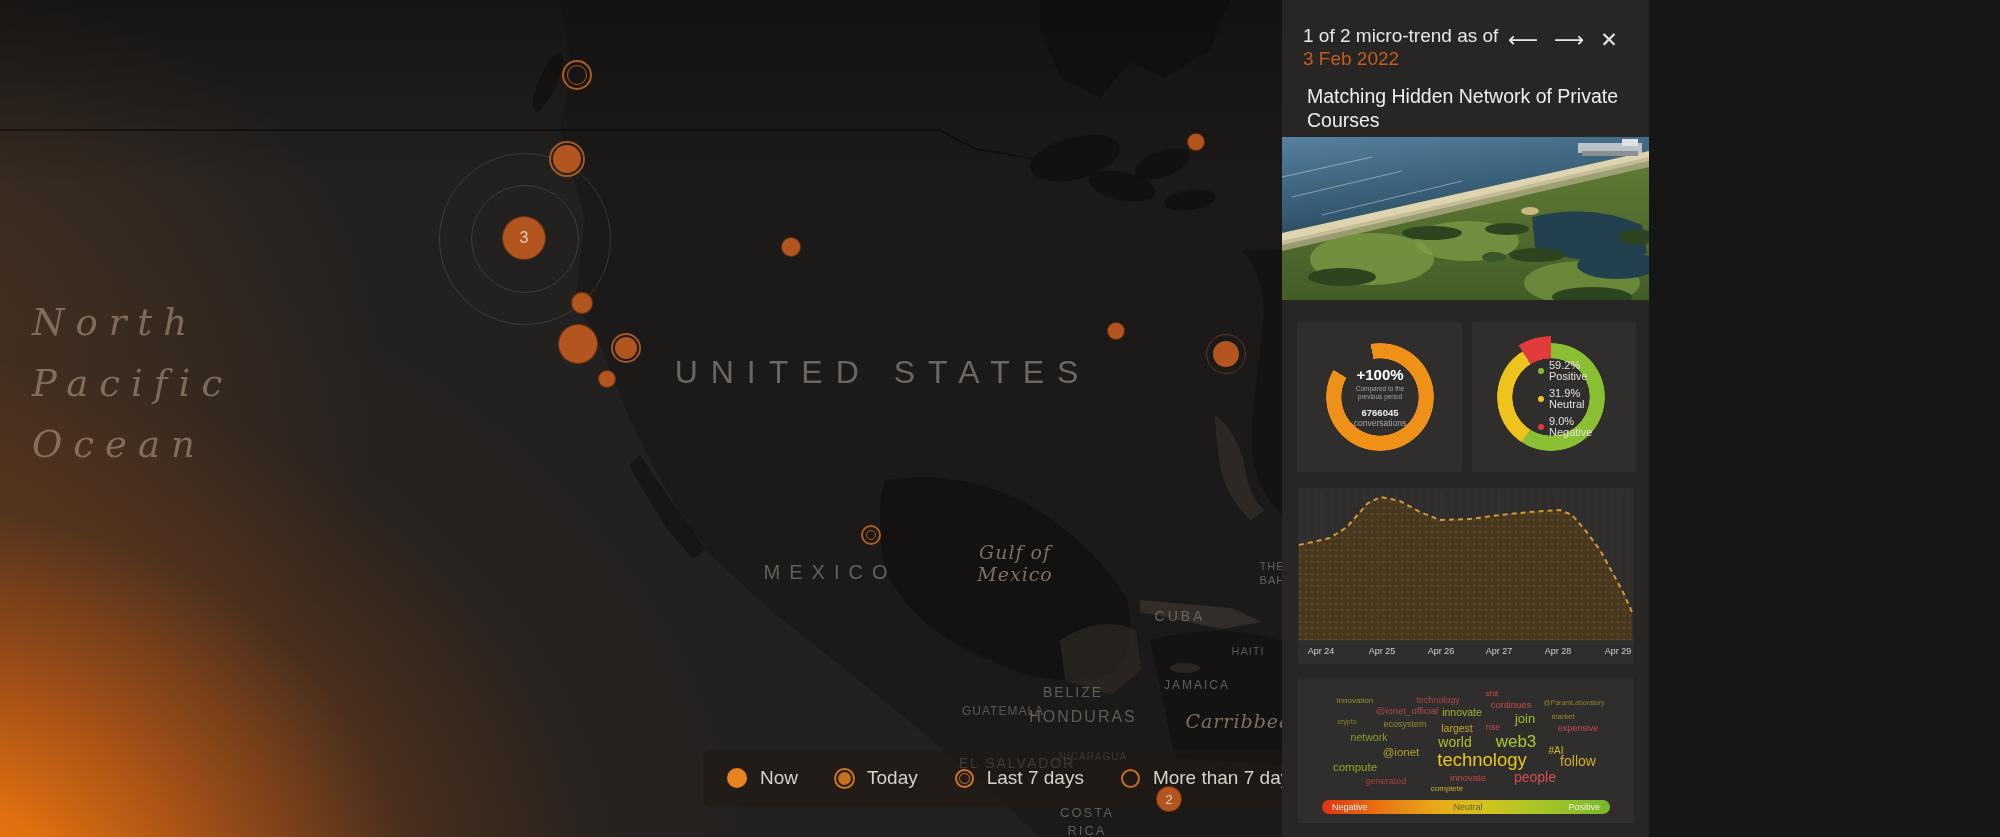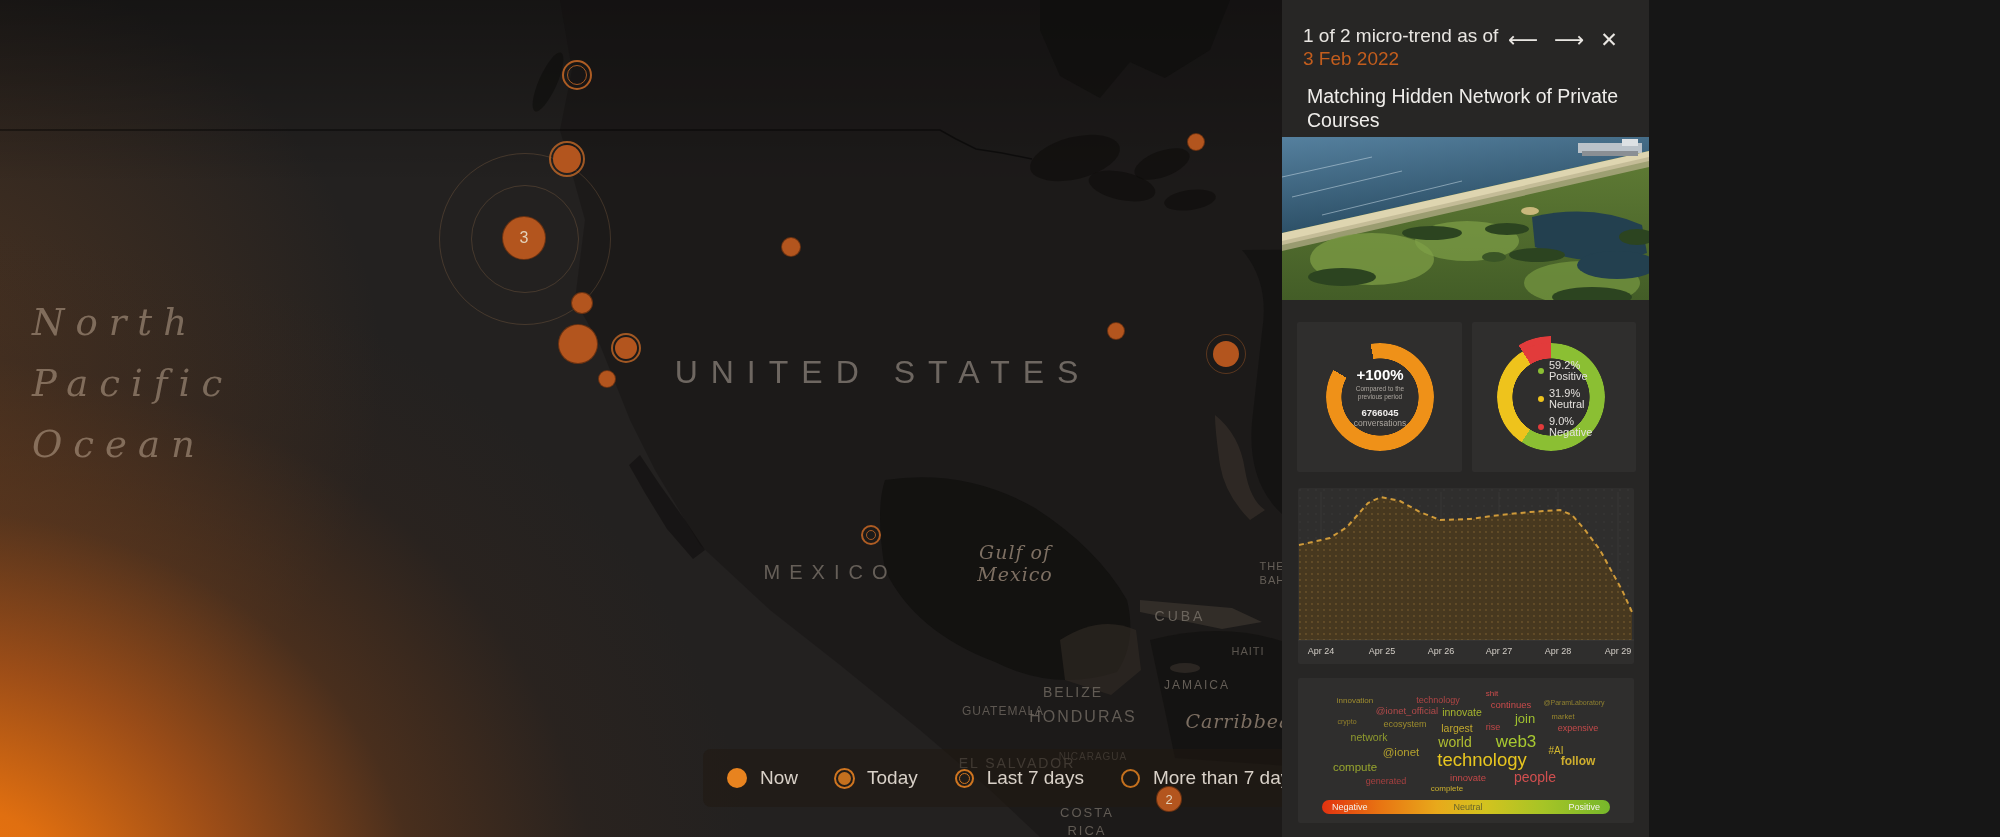--- a/index.html
+++ b/index.html
@@ -325,21 +325,21 @@
         <span class="cloud-word" style="left: 107px; top: 46px; font-size: 9px; color: rgb(157, 140, 45); font-weight: 400;">ecosystem</span>
         <span class="cloud-word" style="left: 159px; top: 50px; font-size: 10.5px; color: rgb(195, 169, 45); font-weight: 400;">largest</span>
         <span class="cloud-word" style="left: 195px; top: 49px; font-size: 9px; color: rgb(192, 72, 72); font-weight: 400;">rise</span>
         <span class="cloud-word" style="left: 280px; top: 50px; font-size: 9px; color: rgb(195, 74, 74); font-weight: 400;">expensive</span>
         <span class="cloud-word" style="left: 71px; top: 59px; font-size: 10.5px; color: rgb(143, 154, 46); font-weight: 400;">network</span>
         <span class="cloud-word" style="left: 157px; top: 64px; font-size: 14px; color: rgb(176, 189, 49); font-weight: 500;">world</span>
         <span class="cloud-word" style="left: 218px; top: 64px; font-size: 17px; color: rgb(168, 201, 48); font-weight: 500;">web3</span>
         <span class="cloud-word" style="left: 258px; top: 72px; font-size: 10px; color: rgb(212, 184, 46); font-weight: 400;">#AI</span>
         <span class="cloud-word" style="left: 103px; top: 74px; font-size: 11.5px; color: rgb(179, 160, 46); font-weight: 400;">@ionet</span>
         <span class="cloud-word" style="left: 184px; top: 82px; font-size: 18.5px; color: rgb(232, 198, 31); font-weight: 500;">technology</span>
-        <span class="cloud-word" style="left: 280px; top: 83px; font-size: 12px; color: rgb(207, 174, 46); font-weight: 700;">follow</span>
+        <span class="cloud-word" style="left: 280px; top: 83px; font-size: 14px; color: rgb(207, 174, 46); font-weight: 400;">follow</span>
         <span class="cloud-word" style="left: 57px; top: 89px; font-size: 11.5px; color: rgb(151, 165, 46); font-weight: 400;">compute</span>
         <span class="cloud-word" style="left: 88px; top: 103px; font-size: 9px; color: rgb(168, 64, 64); font-weight: 400;">generated</span>
         <span class="cloud-word" style="left: 170px; top: 99px; font-size: 9.5px; color: rgb(196, 72, 72); font-weight: 400;">innovate</span>
         <span class="cloud-word" style="left: 237px; top: 99px; font-size: 14px; color: rgb(209, 79, 79); font-weight: 500;">people</span>
         <span class="cloud-word" style="left: 149px; top: 110px; font-size: 8px; color: rgb(203, 176, 45); font-weight: 400;">complete</span>
       </div>
   </aside>
 
   <div class="blackstrip"></div>
 </div>

